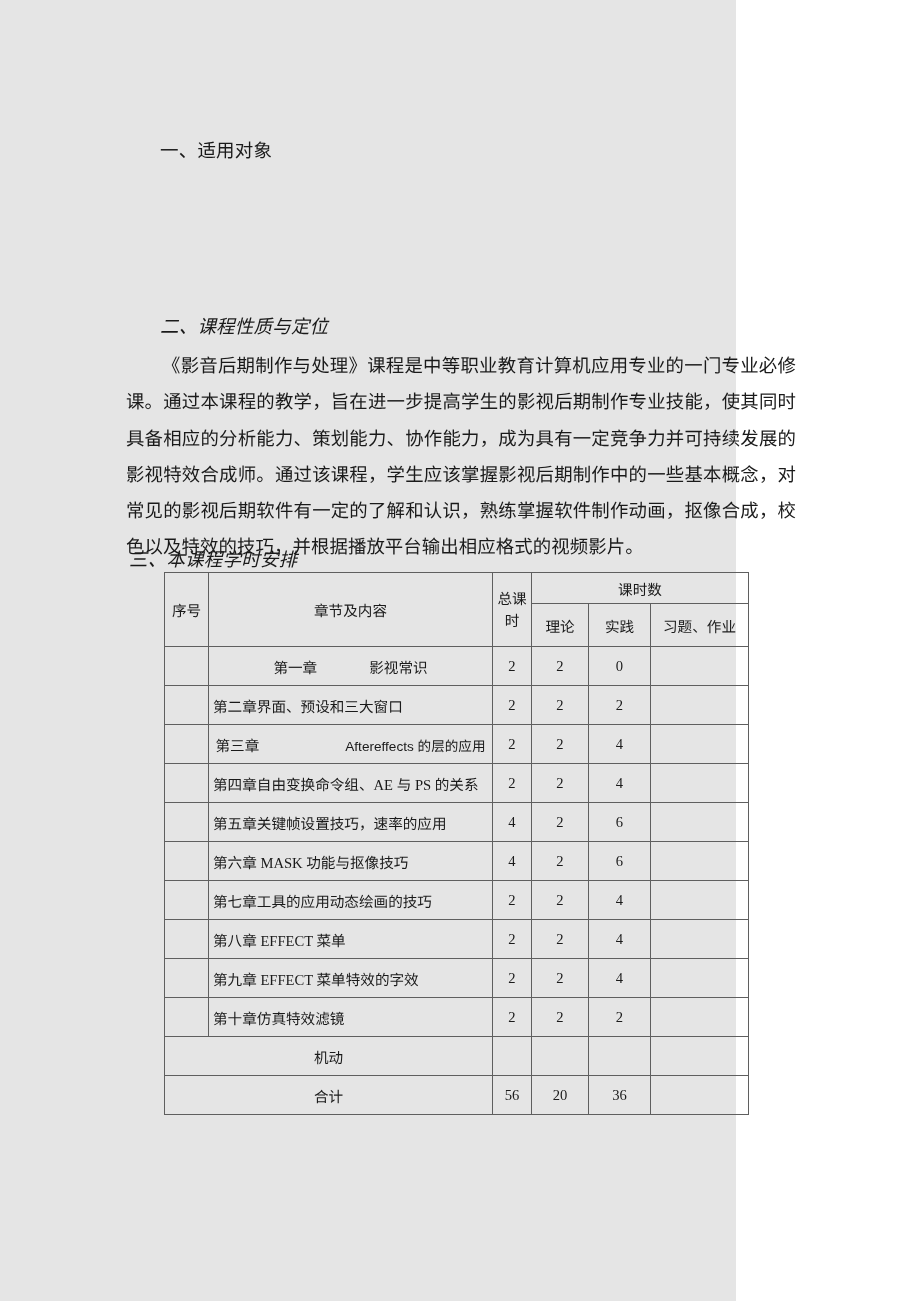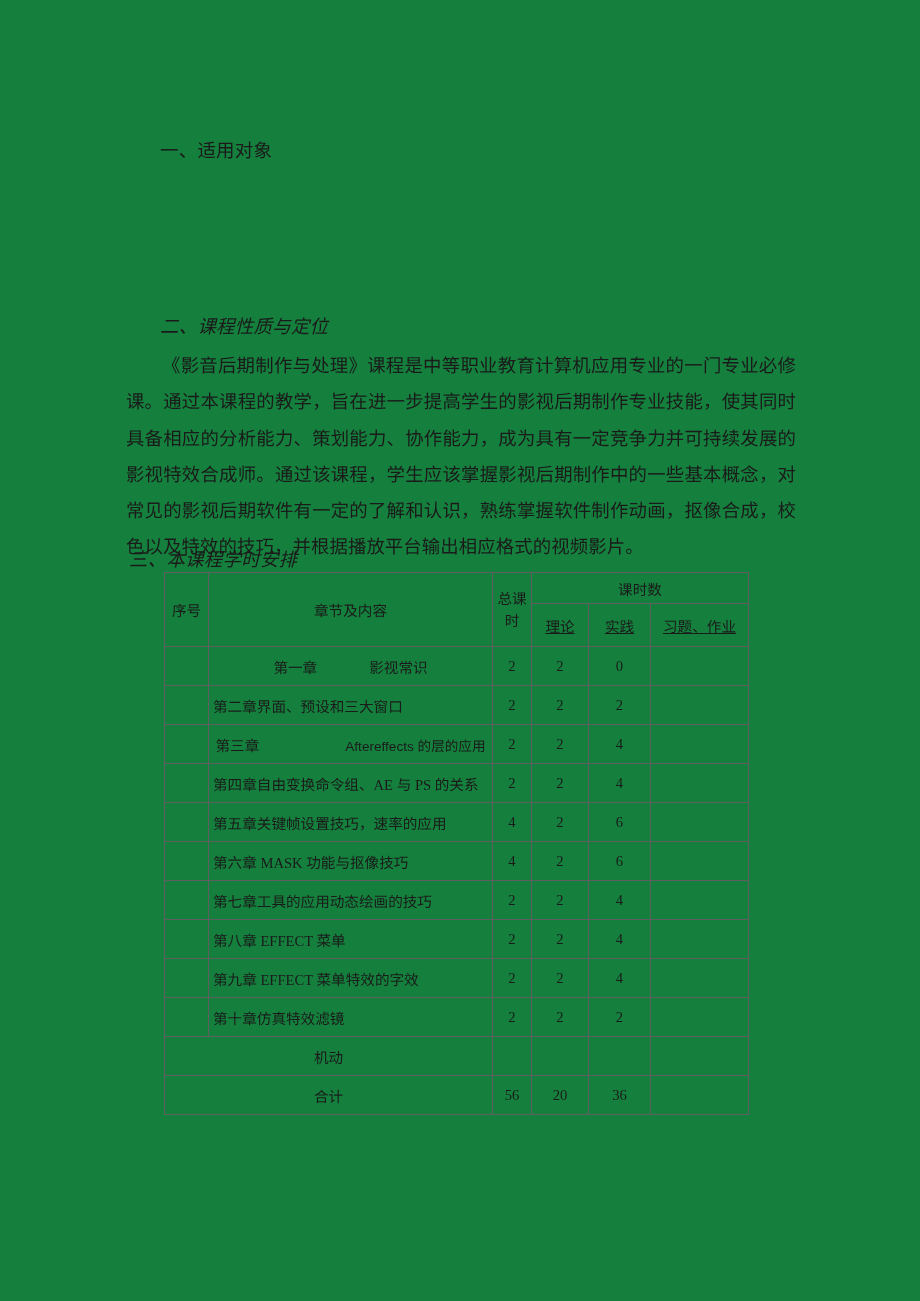--- a/index.html
+++ b/index.html
@@ -14,23 +14,23 @@
     font-family: "Liberation Serif", "DejaVu Serif", serif;
     color: #1a1a1a;
     overflow: hidden;
     position: relative;
   }
 
   .page {
     position: absolute;
     left: 0;
     top: 0;
-    width: 920px;
+    width: 736px;
     height: 1301px;
-    background: #15803d;
+    background: #e5e5e5;
   }
 
   
   .heading-indent {
     position: absolute;
     left: 160px;
     font-size: 18.5px;
     line-height: 1;
     letter-spacing: 0.2px;
     white-space: nowrap;
@@ -82,21 +82,21 @@
   .c-chap   { width: 284px; }
   .c-total  { width: 39px; }
   .c-theory { width: 57px; }
   .c-prac   { width: 62px; }
   .c-hw     { width: 98px; }
 
   .hdr-no     { text-align: center; height: 72px; }
   .hdr-chap   { text-align: center; height: 72px; }
   .hdr-total  { text-align: center; height: 72px; line-height: 22px; }
   .hdr-group  { text-align: center; height: 30px; }
-  .hdr-sub    { text-align: center; height: 42px; text-decoration: underline; }
+  .hdr-sub    { text-align: center; height: 42px; }
 
   td.num    { text-align: center; height: 38px; }
   td.chap   { text-align: left;   height: 38px; padding-left: 6px; }
   td.chapc  { text-align: center; height: 38px; margin-top: 13px; }
   td.merged { text-align: center; height: 38px; }
 
   .gap-a { display:inline-block; width: 52px; }
   .gap-b { display:inline-block; width: 86px; }
   .latin { font-family: "Liberation Sans", sans-serif; font-size: 13.6px; }
 </style>

